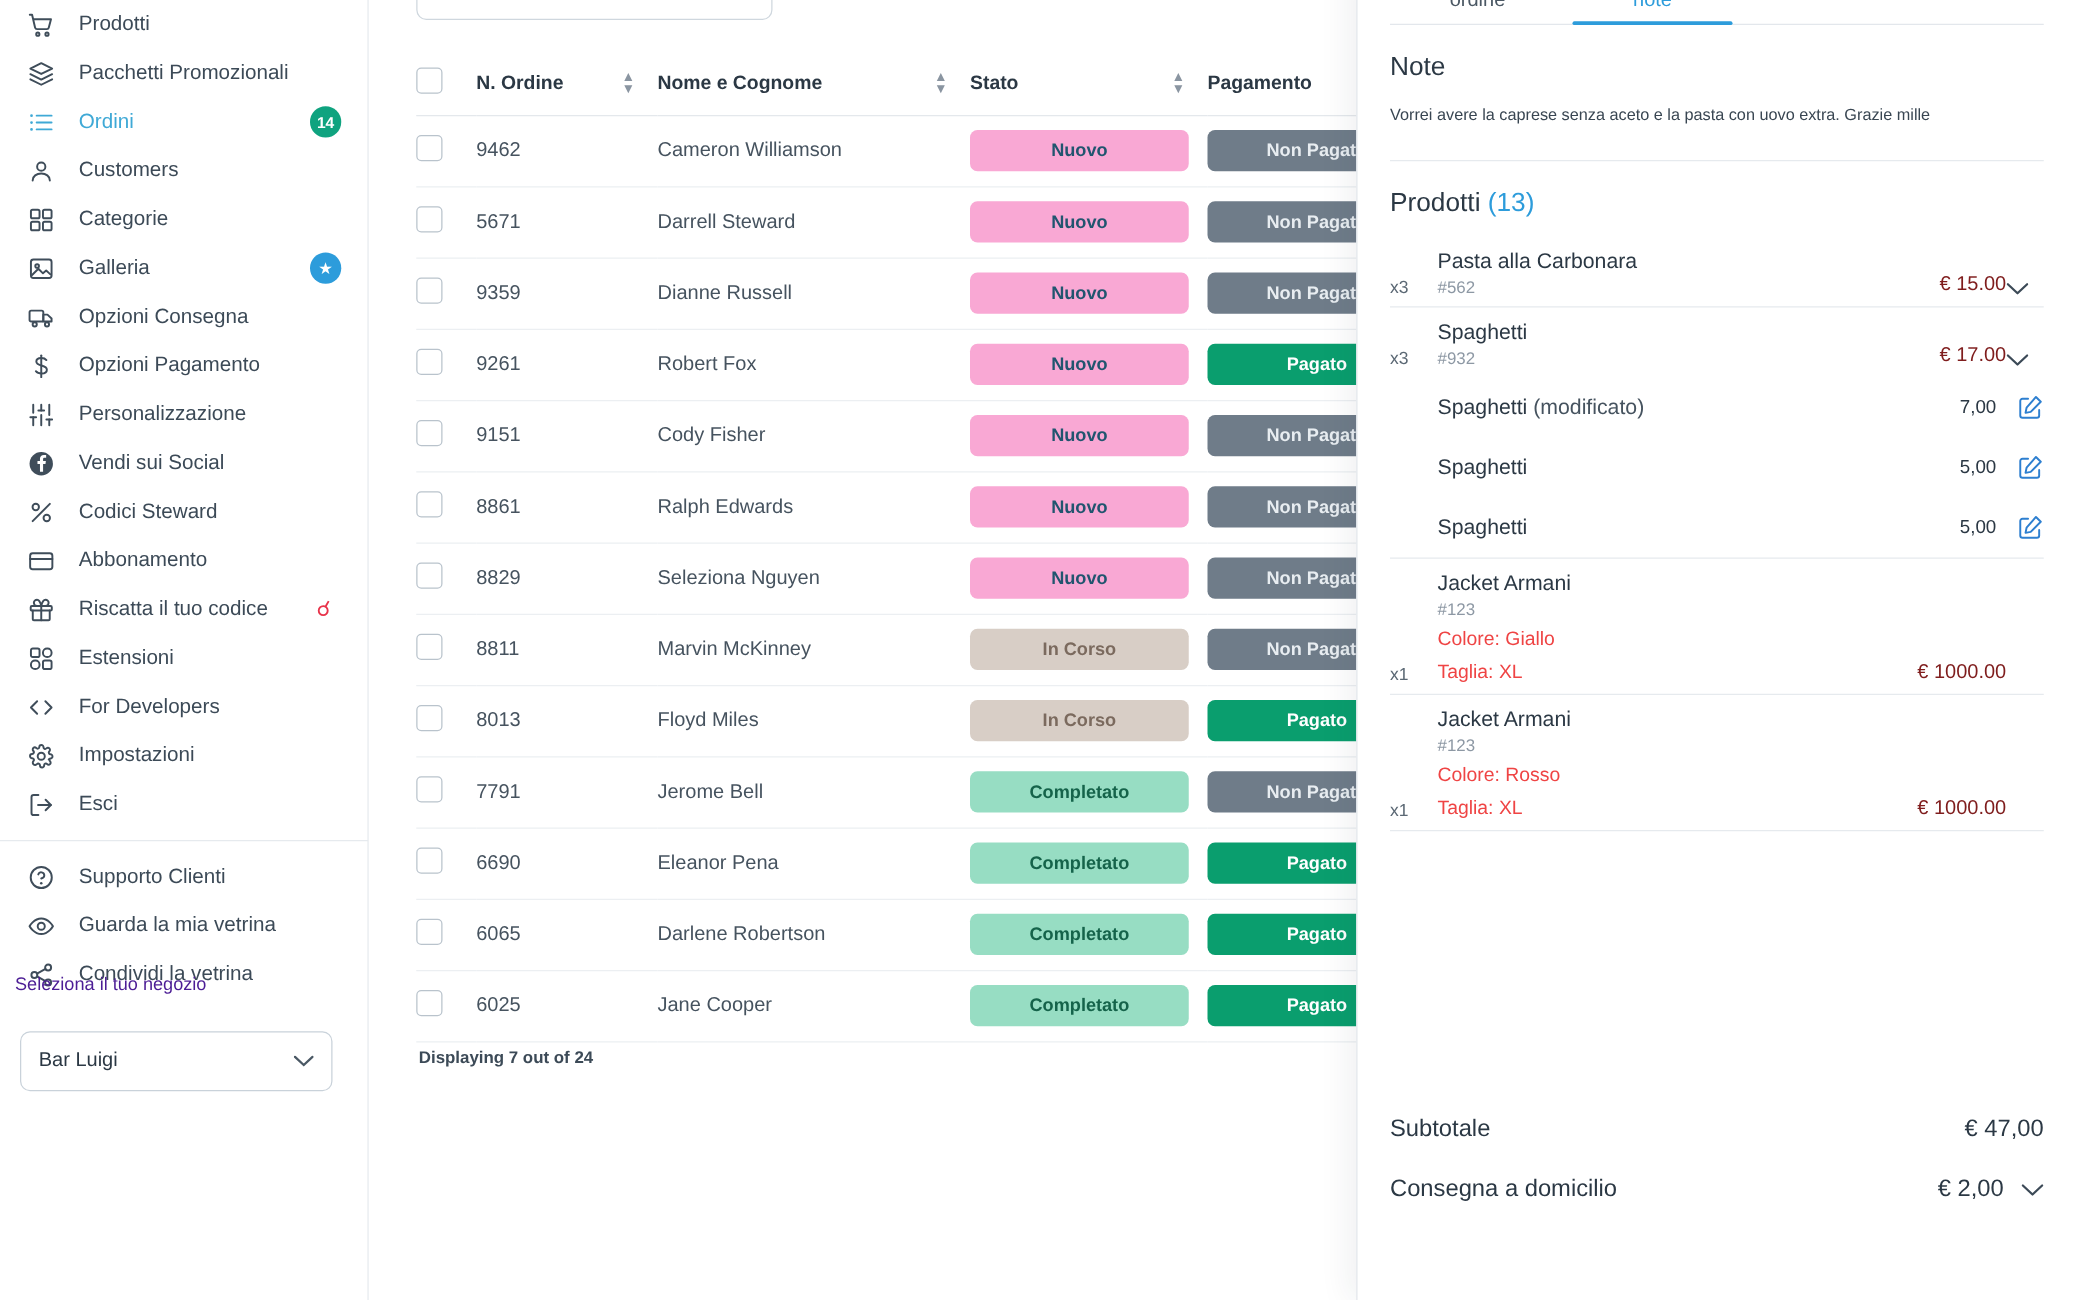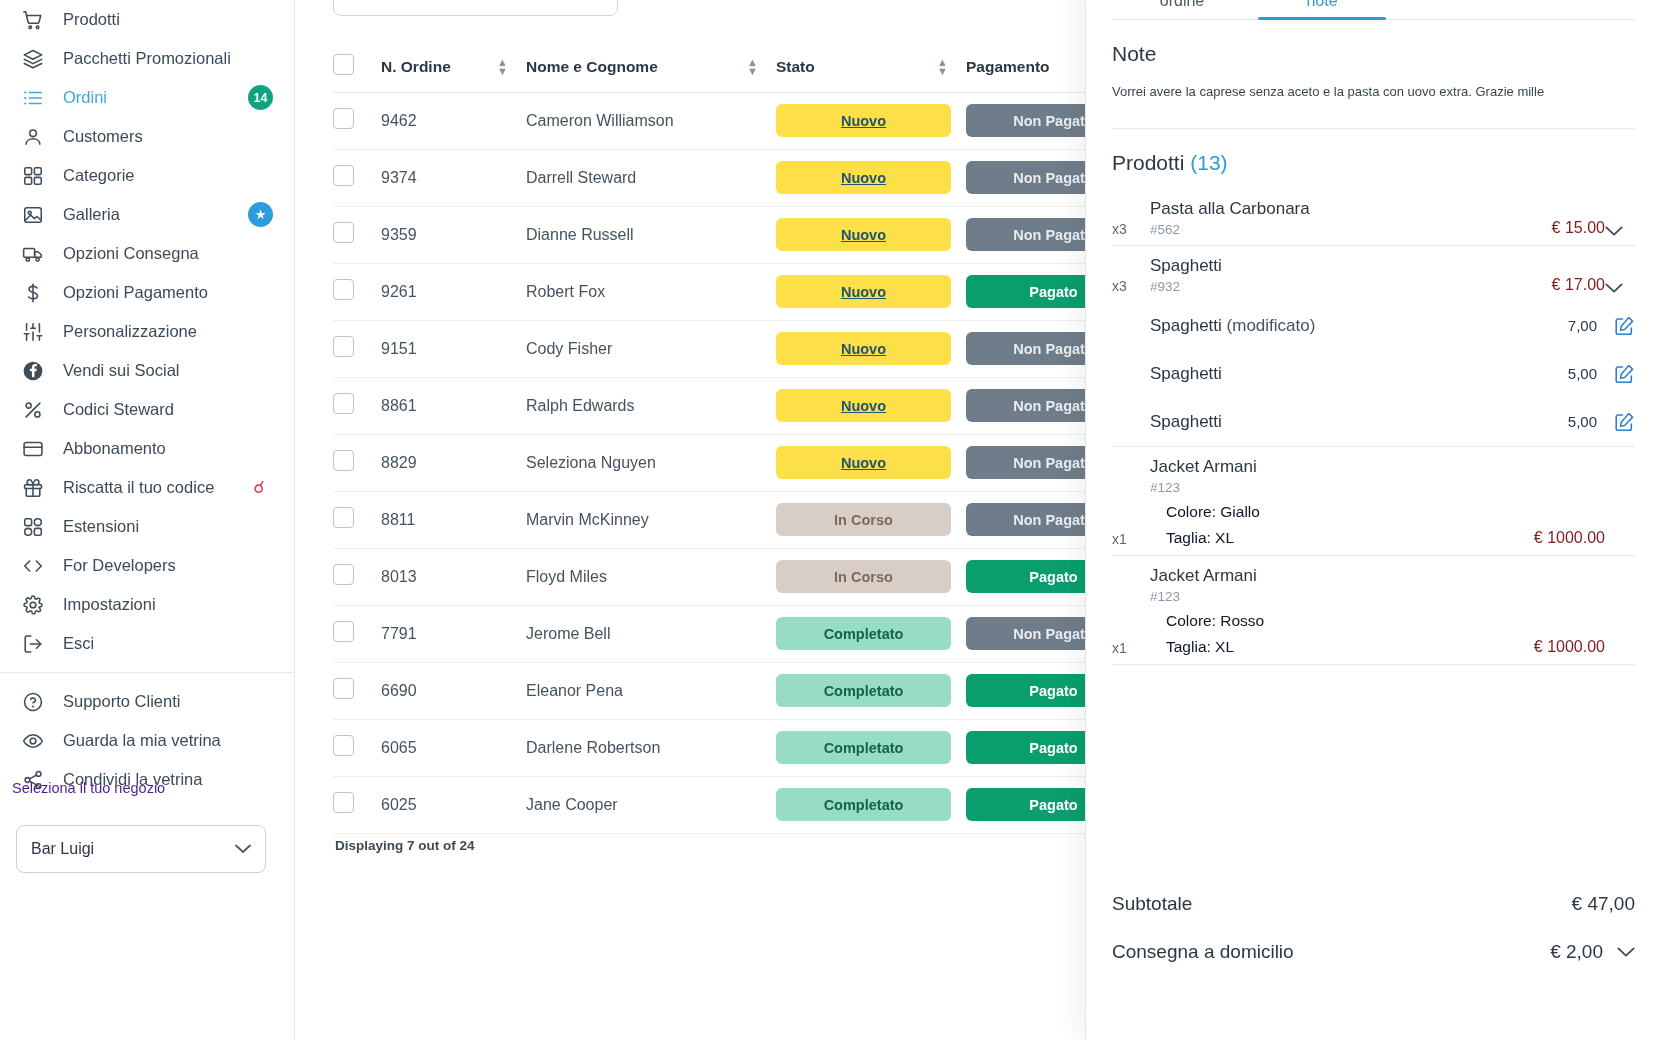--- a/index.html
+++ b/index.html
@@ -169,21 +169,21 @@
   }
   .pill {
     display: inline-flex;
     align-items: center;
     justify-content: center;
     width: 175px; height: 33px;
     border-radius: 6px;
     font-size: 14.5px;
     font-weight: bold;
   }
-  .pill-nuovo      { background: #fde047; color: #21556f; text-decoration: underline; }
+  .pill-nuovo      { background: #f9a8d4; color: #21556f; }
   .pill-incorso    { background: #d8cec6; color: #7b6a5e; }
   .pill-completato { background: #97ddc3; color: #15634a; }
   .pill-pagato     { background: #0a9e6e; color: #ffffff; }
   .pill-nonpagato  { background: #6f7c89; color: #e8edf1; }
   .displaying {
     margin-top: 4px;
     font-size: 13.5px;
     font-weight: bold;
     color: #3c4a57;
     padding-left: 2px;
@@ -267,23 +267,22 @@
     font-size: 17px;
     color: #2b3844;
   }
   .prod-sku {
     font-size: 13.5px;
     color: #8d98a4;
     margin-top: 3px;
   }
   .prod-opt {
     font-size: 15.5px;
-    color: #0f172a;
+    color: #ef4444;
     margin-top: 8px;
-    margin-left: 16px;
   }
   .prod-price {
     font-size: 16px;
     color: #7f1d1d;
     padding-top: 4px;
     white-space: nowrap;
   }
   .chev-down {
     width: 30px;
     flex: 0 0 30px;
@@ -588,21 +587,21 @@
         <tbody id="orders-body">
             <tr>
               <td class="col-check"><span class="chk"></span></td>
               <td class="col-num">9462</td>
               <td class="col-name">Cameron Williamson</td>
               <td class="col-stato"><span class="pill pill-nuovo">Nuovo</span></td>
               <td class="col-pag"><span class="pill pill-nonpagato">Non Pagato</span></td>
             </tr>
             <tr>
               <td class="col-check"><span class="chk"></span></td>
-              <td class="col-num">9374</td>
+              <td class="col-num">5671</td>
               <td class="col-name">Darrell Steward</td>
               <td class="col-stato"><span class="pill pill-nuovo">Nuovo</span></td>
               <td class="col-pag"><span class="pill pill-nonpagato">Non Pagato</span></td>
             </tr>
             <tr>
               <td class="col-check"><span class="chk"></span></td>
               <td class="col-num">9359</td>
               <td class="col-name">Dianne Russell</td>
               <td class="col-stato"><span class="pill pill-nuovo">Nuovo</span></td>
               <td class="col-pag"><span class="pill pill-nonpagato">Non Pagato</span></td>

